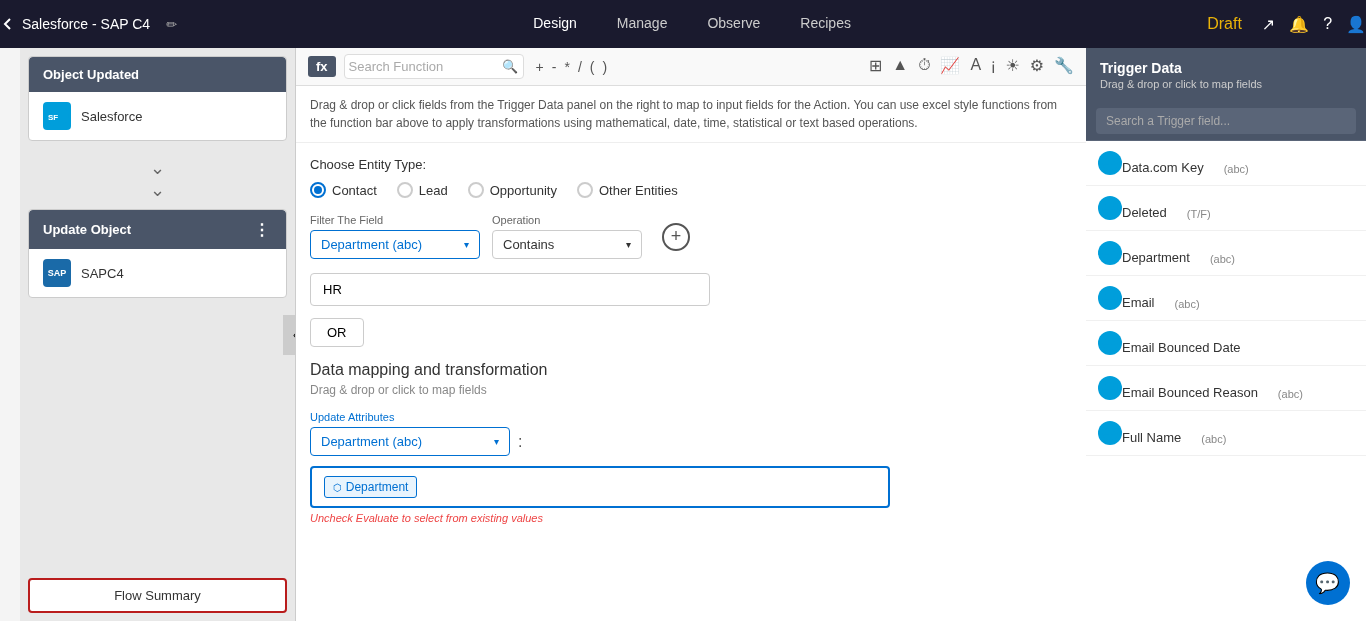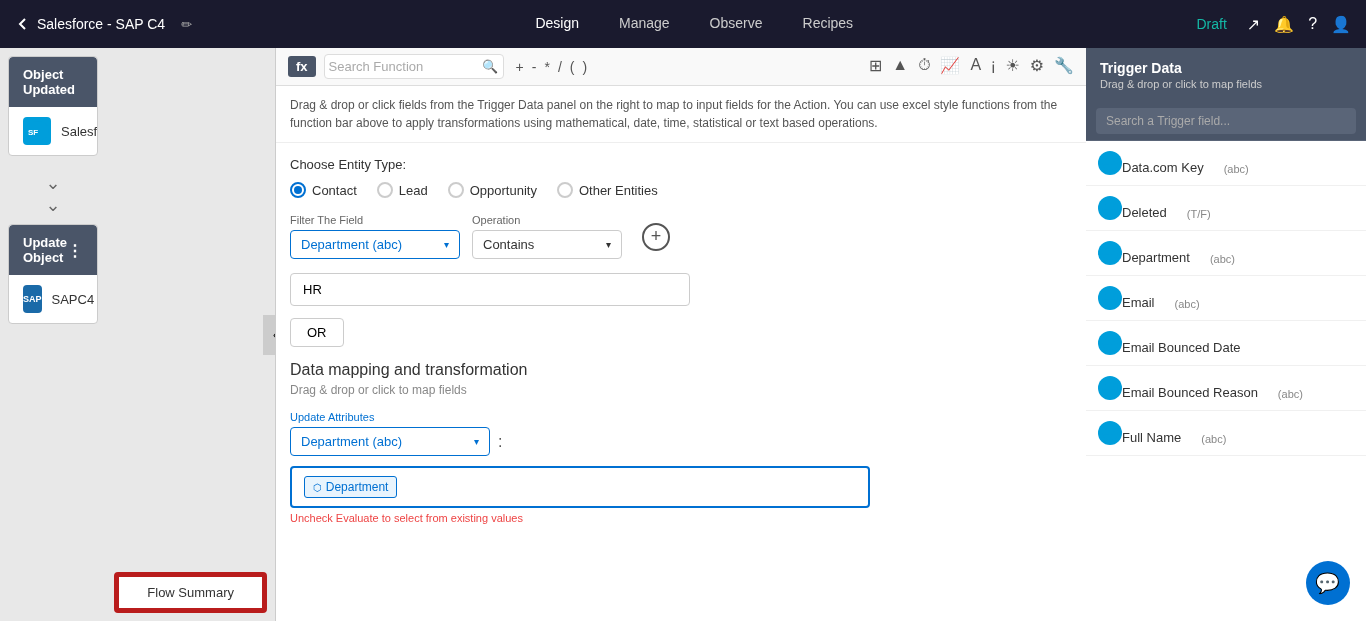--- a/index.html
+++ b/index.html
@@ -4,46 +4,47 @@
   <style>
     * { box-sizing: border-box; margin: 0; padding: 0; }
     body { font-family: -apple-system, BlinkMacSystemFont, 'Segoe UI', sans-serif; background: #f4f4f4; height: 621px; overflow: hidden; }
 
     
     .top-nav {
       background: #1a1a2e;
       display: flex;
       align-items: center;
       height: 48px;
-      padding: 0 15px;
+      padding: 0 0;
       color: white;
       justify-content: flex-end;
     }
     .nav-back { color: white; text-decoration: none; display: flex; align-items: center; gap: 6px; font-size: 14px; margin-right: 16px; }
     .nav-back svg { width: 16px; height: 16px; }
     .nav-pencil { color: #aaa; font-size: 13px; cursor: pointer; }
     .nav-tabs { display: flex; gap: 0; margin: 0 auto; }
     .nav-tab { color: #ccc; padding: 0 20px; height: 64px; display: flex; align-items: center; font-size: 14px; cursor: pointer; border-bottom: 3px solid transparent; }
     .nav-tab.active { color: white; border-bottom: 3px solid #4a90e2; }
-    .nav-draft { color: #14b8a6; font-size: 14px; font-weight: 500; margin-right: 20px; }
+    .nav-draft { color: #eab308; font-size: 16px; font-weight: 500; margin-right: 20px; }
     .nav-icons { display: flex; gap: 14px; align-items: center; }
     .nav-icon { color: white; font-size: 16px; cursor: pointer; }
 
     
     .main-layout { display: flex; height: calc(621px - 48px); }
 
     
     .left-sidebar {
       width: 276px;
       background: #e8e8e8;
       border-right: 1px solid #ccc;
       display: flex;
-      flex-direction: row;
+      flex-direction: column;
       position: relative;
       overflow: hidden;
+      margin-left: 20px;
     }
     .sidebar-scroll { flex: 1; overflow-y: auto; padding: 8px; }
     .sidebar-card-header {
       background: #4a5568;
       color: white;
       padding: 10px 14px;
       font-size: 13px;
       font-weight: 600;
       border-radius: 4px 4px 0 0;
     }
@@ -71,21 +72,21 @@
       font-size: 13px;
       font-weight: 600;
       border-radius: 4px 4px 0 0;
       display: flex;
       justify-content: space-between;
       align-items: center;
     }
     .sidebar-dots { cursor: pointer; font-size: 16px; letter-spacing: 2px; }
     .sidebar-bottom { padding: 8px; margin-top: auto; }
     .flow-summary-btn {
-      border: 5px solid #b91c1c;
+      border: 2px solid #b91c1c;
       background: white;
       border-radius: 4px;
       padding: 8px 28px;
       font-size: 13px;
       color: #333;
       cursor: pointer;
       width: 100%;
       text-align: center;
     }
     .sidebar-collapse-btn {
@@ -261,21 +262,21 @@
       background: #e8f4fd;
       border: 1px solid #0070d2;
       border-radius: 3px;
       padding: 3px 8px;
       font-size: 12px;
       color: #0070d2;
       display: flex;
       align-items: center;
       gap: 4px;
     }
-    .evaluate-note { font-size: 11px; color: #e44; margin-top: 4px; }
+    .evaluate-note { font-size: 11px; color: #e44; font-style: italic; margin-top: 4px; }
 
     
     .trigger-panel {
       width: 280px;
       background: #4a5568;
       color: white;
       display: flex;
       flex-direction: column;
       overflow: hidden;
     }

